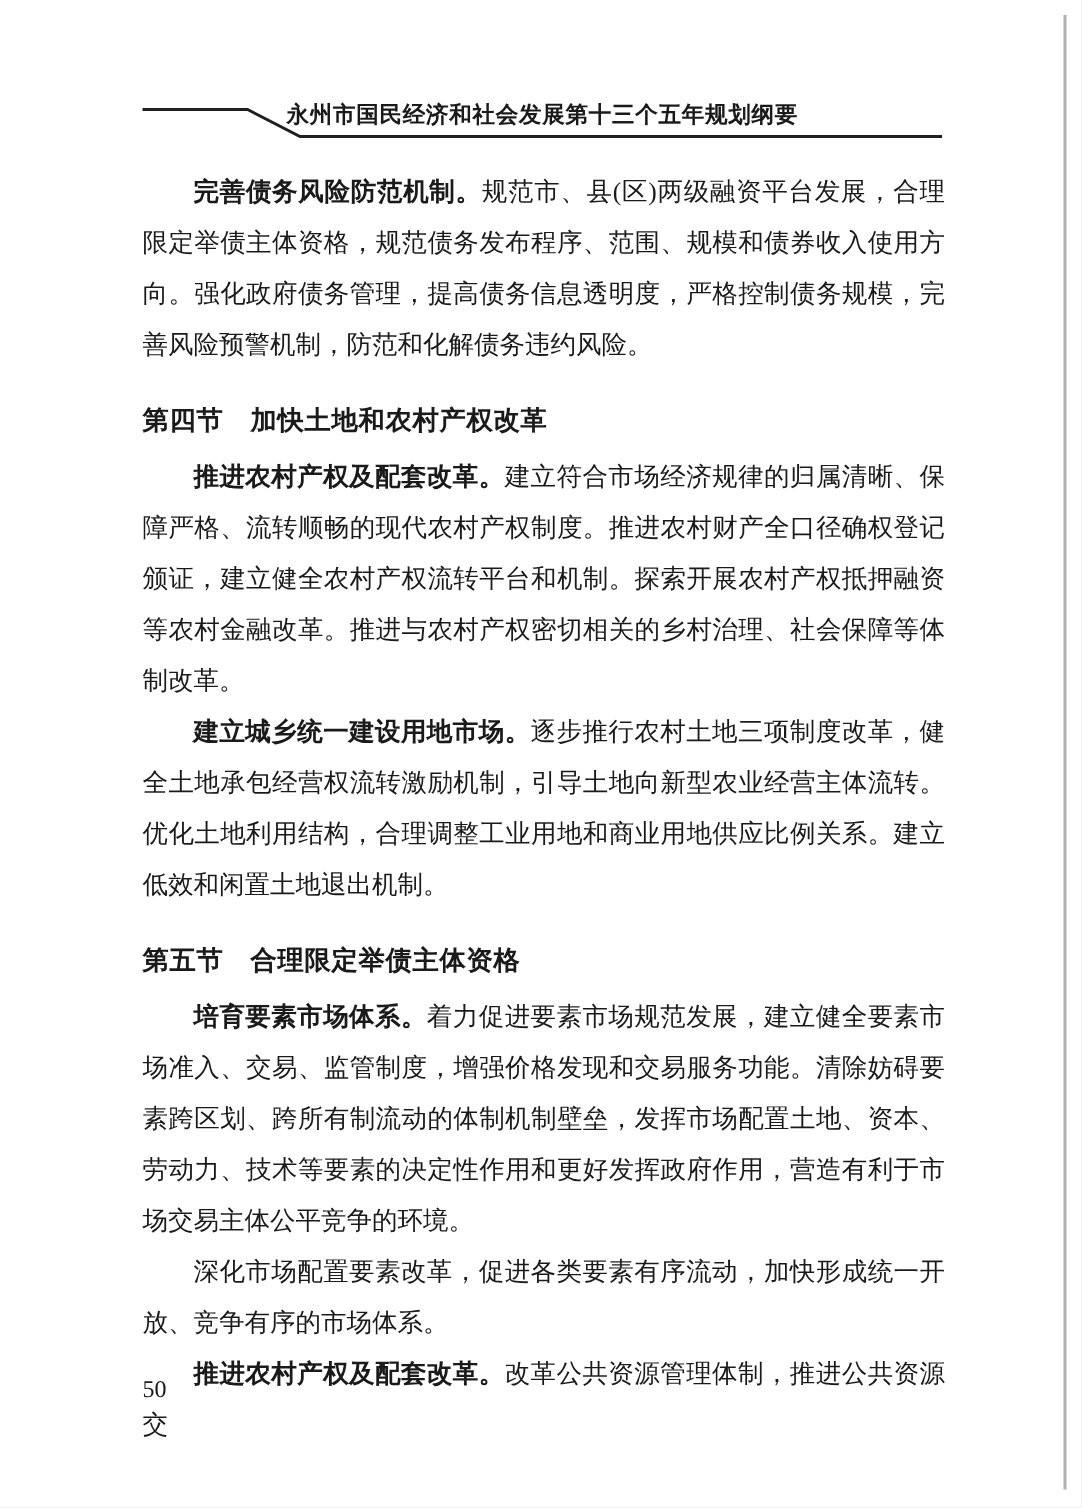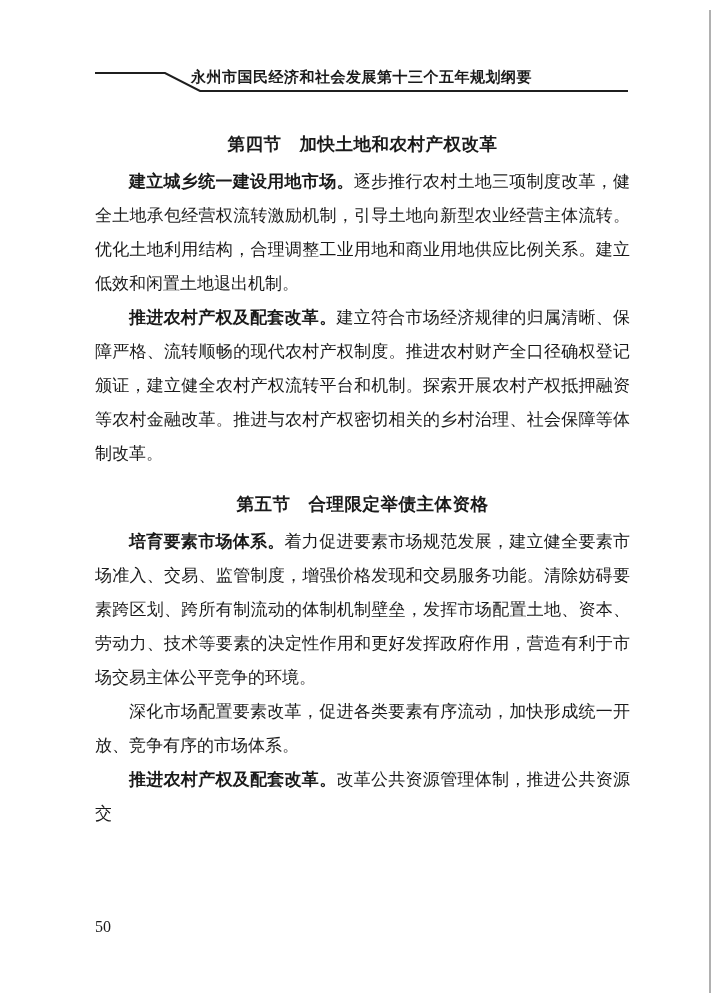--- a/index.html
+++ b/index.html
@@ -41,21 +41,21 @@
     line-height: 34px;
     text-align: justify;
   }
   .doc-body p.para { margin: 0; }
   .doc-body p.para.indent { text-indent: 2em; }
   .lead {
     font-family: "Liberation Sans", "DejaVu Sans", sans-serif;
     font-weight: 700;
   }
   .section-heading {
-    text-align: center;
+    text-align: left;
     font-family: "Liberation Sans", "DejaVu Sans", sans-serif;
     font-weight: 700;
     font-size: 17.5px;
     line-height: 34px;
     margin: 16px 0 4px 0;
     letter-spacing: 0.5px;
   }
   
   .page-number {
     position: absolute;
@@ -76,23 +76,24 @@
 
 <div class="page">
 
   <svg class="header-rule" viewBox="0 0 721 100" xmlns="http://www.w3.org/2000/svg">
     <polyline points="95,73 165,73 200,91 628,91" fill="none" stroke="#1f1f1f" stroke-width="2"></polyline>
   </svg>
 
   <div class="header-title">永州市国民经济和社会发展第十三个五年规划纲要</div>
 
   <main class="doc-body">
+      <p class="para indent"><span class="lead">完善债务风险防范机制。</span><span>规范市、县(区)两级融资平台发展，合理限定举债主体资格，规范债务发布程序、范围、规模和债券收入使用方向。强化政府债务管理，提高债务信息透明度，严格控制债务规模，完善风险预警机制，防范和化解债务违约风险。</span></p>
       <div class="section-heading">第四节　加快土地和农村产权改革</div>
+      <p class="para indent"><span class="lead">推进农村产权及配套改革。</span><span>建立符合市场经济规律的归属清晰、保障严格、流转顺畅的现代农村产权制度。推进农村财产全口径确权登记颁证，建立健全农村产权流转平台和机制。探索开展农村产权抵押融资等农村金融改革。推进与农村产权密切相关的乡村治理、社会保障等体制改革。</span></p>
       <p class="para indent"><span class="lead">建立城乡统一建设用地市场。</span><span>逐步推行农村土地三项制度改革，健全土地承包经营权流转激励机制，引导土地向新型农业经营主体流转。优化土地利用结构，合理调整工业用地和商业用地供应比例关系。建立低效和闲置土地退出机制。</span></p>
-      <p class="para indent"><span class="lead">推进农村产权及配套改革。</span><span>建立符合市场经济规律的归属清晰、保障严格、流转顺畅的现代农村产权制度。推进农村财产全口径确权登记颁证，建立健全农村产权流转平台和机制。探索开展农村产权抵押融资等农村金融改革。推进与农村产权密切相关的乡村治理、社会保障等体制改革。</span></p>
       <div class="section-heading">第五节　合理限定举债主体资格</div>
       <p class="para indent"><span class="lead">培育要素市场体系。</span><span>着力促进要素市场规范发展，建立健全要素市场准入、交易、监管制度，增强价格发现和交易服务功能。清除妨碍要素跨区划、跨所有制流动的体制机制壁垒，发挥市场配置土地、资本、劳动力、技术等要素的决定性作用和更好发挥政府作用，营造有利于市场交易主体公平竞争的环境。</span></p>
       <p class="para indent"><span>深化市场配置要素改革，促进各类要素有序流动，加快形成统一开放、竞争有序的市场体系。</span></p>
       <p class="para indent"><span class="lead">推进农村产权及配套改革。</span><span>改革公共资源管理体制，推进公共资源交</span></p>
     </main>
 
   <div class="page-number">50</div>
 
   <div class="page-edge-line"></div>
 

